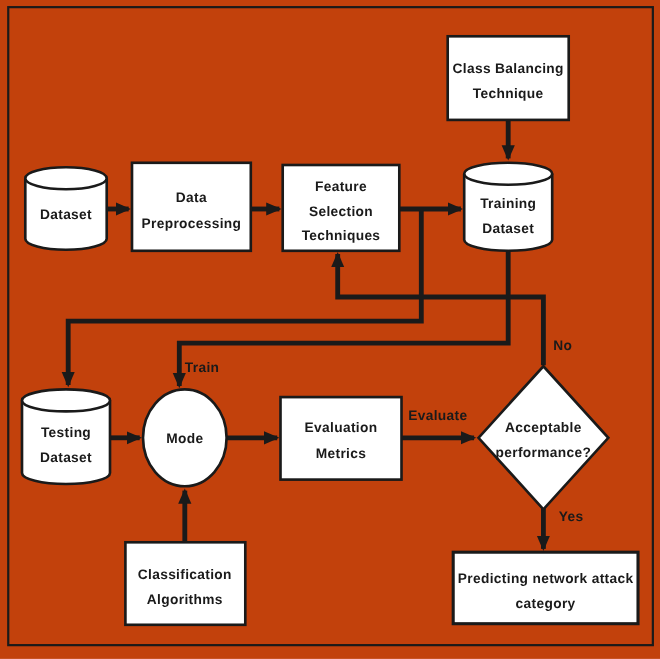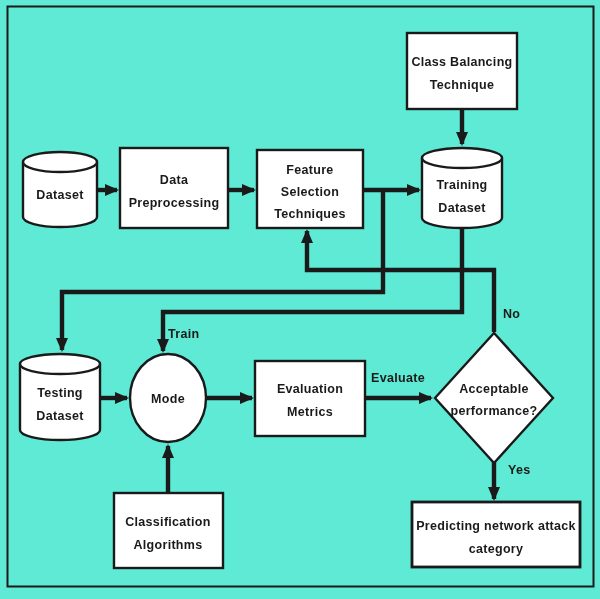--- a/index.html
+++ b/index.html
@@ -1,16 +1,16 @@
 <!DOCTYPE html>
 <html><head>
 <meta charset="utf-8">
 <style>
   html,body { margin:0; padding:0; background:#ffffff; }
-  .stage { position:relative; width:600px; height:599px; background:#5eead4;
+  .stage { position:relative; width:600px; height:599px; background:#c2410c;
            font-family:"Liberation Sans", sans-serif; }
   svg { position:absolute; top:0; left:0; }
   .shape  { fill:#ffffff; stroke:#1a1a1a; stroke-width:2.4; }
   .shape-thick { fill:#ffffff; stroke:#1a1a1a; stroke-width:2.8; }
   .edge   { fill:none; stroke:#1a1a1a; stroke-width:4.4; }
   .border { fill:none; stroke:#1a1a1a; stroke-width:2; }
   text    { font-family:"Liberation Sans", sans-serif; font-size:12.5px;
             font-weight:bold; fill:#1a1a1a; letter-spacing:0.3px; }
   .nlabel { text-anchor:middle; }
   .elabel { text-anchor:start; }

